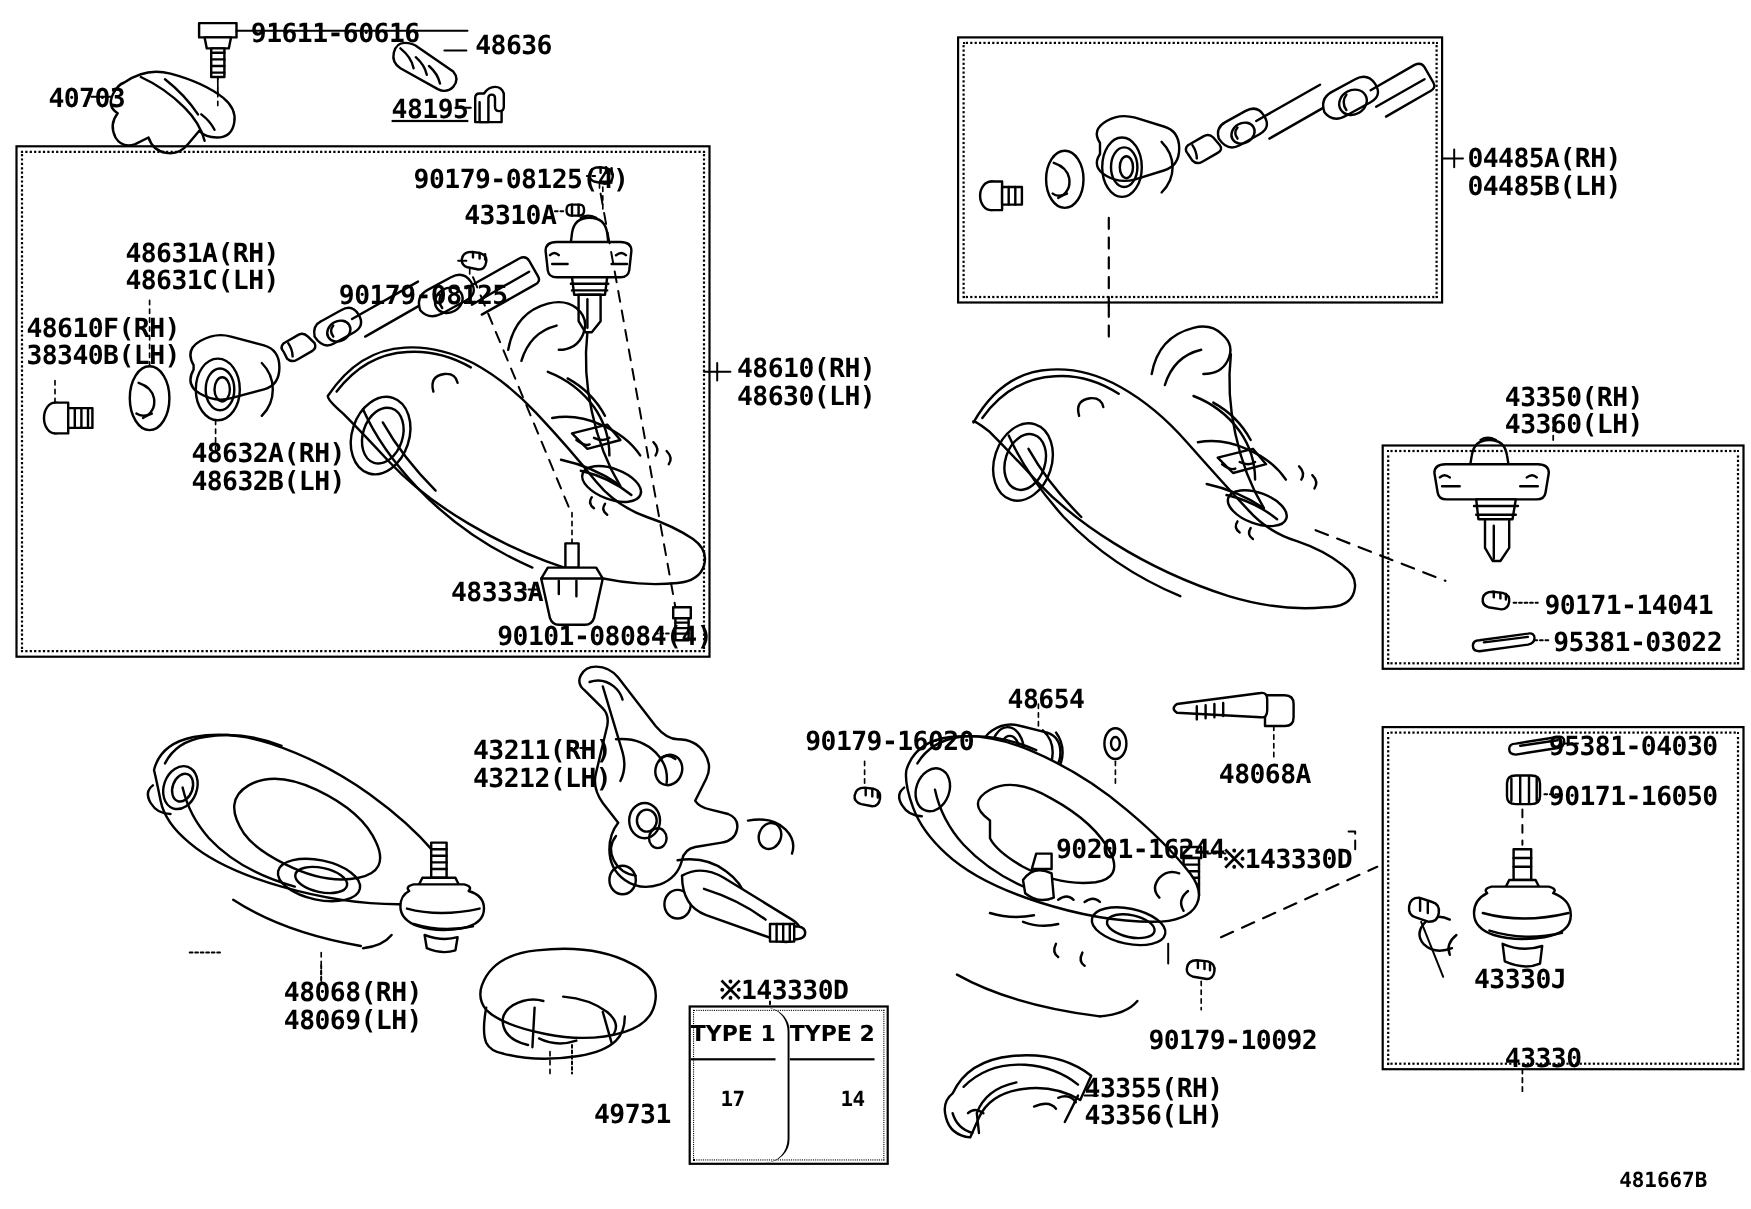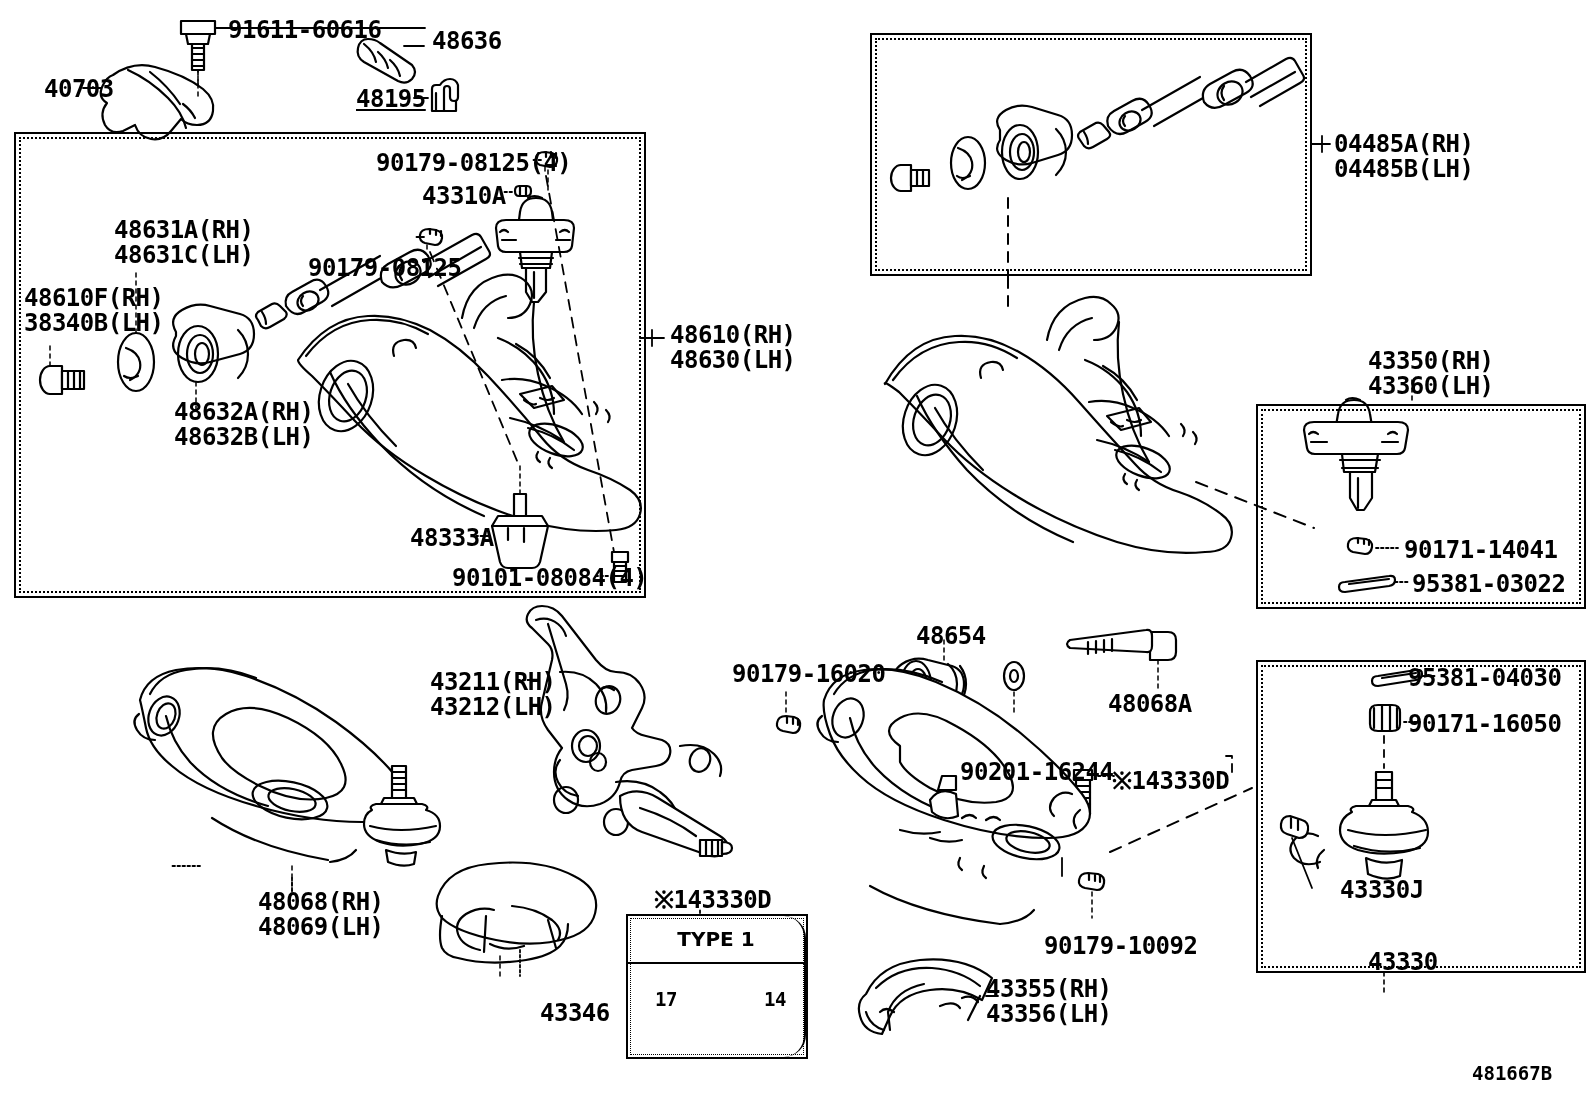--- a/index.html
+++ b/index.html
@@ -9,21 +9,21 @@
   .lbl{position:absolute;color:#000;font-weight:bold;white-space:pre;
        font-family:"DejaVu Sans Mono","Liberation Mono",monospace;
        font-size:24px;letter-spacing:-0.5px;line-height:25px;}
   .lbl.two{line-height:26px;}
   .box{position:absolute;border:2px solid #000;box-sizing:border-box;}
   .box::after{content:"";position:absolute;inset:3px;border:2px dotted #000;pointer-events:none;}
   svg{position:absolute;top:0;left:0;overflow:visible;}
   .tbl{position:absolute;border:2px solid #000;box-sizing:border-box;background:#fff;}
   .tbl::after{content:"";position:absolute;inset:2px;border:1px dotted #000;pointer-events:none;}
   .tbl-inner{position:absolute;inset:0;display:flex;}
-  .tcol{flex:1;display:flex;flex-direction:column;border-radius:22px;}
+  .tcol{flex:1;display:flex;flex-direction:row;border-radius:22px;}
   .tcol:first-child{border-right:2px solid #000;}
   .thead{height:46px;display:flex;align-items:center;justify-content:center;
          border-bottom:2px solid #000;font-weight:bold;font-size:20px;
          font-family:"DejaVu Sans","Liberation Sans",sans-serif;}
   .tcell{flex:1;position:relative;}
   .refcode{position:absolute;font-weight:bold;font-size:19px;
            font-family:"DejaVu Sans Mono","Liberation Mono",monospace;}
 </style>
 </head>
 <body>
@@ -453,20 +453,24 @@
   <div class="box" style="left:870px;top:33px;width:442px;height:243px;"></div>
   <div class="box" style="left:1256px;top:404px;width:330px;height:205px;"></div>
   <div class="box" style="left:1256px;top:660px;width:330px;height:313px;"></div>
 
   <div class="tbl" style="left:626px;top:914px;width:182px;height:145px;">
     <div class="tbl-inner">
       <div class="tcol">
         <div class="thead">TYPE 1</div>
         <div class="tcell"></div>
       </div>
+      <div class="tcol">
+        <div class="thead">TYPE 2</div>
+        <div class="tcell"></div>
+      </div>
     </div>
   </div>
   <div class="lbl" style="left:655px;top:987px;font-size:19px;">17</div>
   <div class="lbl" style="left:764px;top:987px;font-size:19px;">14</div>
   <div class="lbl" style="left:654px;top:888px;">※143330D</div>
 
   <div class="lbl" style="left:228px;top:18px;">91611-60616</div>
   <div class="lbl" style="left:432px;top:29px;">48636</div>
   <div class="lbl" style="left:44px;top:77px;">40703</div>
   <div class="lbl" style="left:356px;top:87px;text-decoration:underline;">48195</div>
@@ -503,21 +507,21 @@
   <div class="lbl" style="left:1408px;top:712px;">90171-16050</div>
   <div class="lbl" style="left:1340px;top:878px;">43330J</div>
   <div class="lbl" style="left:1368px;top:950px;">43330</div>
 
   <div class="lbl two" style="left:258px;top:889px;">48068(RH)</div>
   <div class="lbl two" style="left:258px;top:914px;">48069(LH)</div>
 
   <div class="lbl two" style="left:430px;top:669px;">43211(RH)</div>
   <div class="lbl two" style="left:430px;top:694px;">43212(LH)</div>
 
-  <div class="lbl" style="left:540px;top:1001px;">43346</div>
+  <div class="lbl" style="left:540px;top:1001px;">49731</div>
 
   <div class="lbl" style="left:732px;top:662px;">90179-16020</div>
   <div class="lbl" style="left:916px;top:624px;">48654</div>
   <div class="lbl" style="left:960px;top:718px;margin-top:42px;">90201-16244</div>
   <div class="lbl" style="left:1108px;top:692px;">48068A</div>
   <div class="lbl" style="left:1112px;top:769px;">※143330D</div>
   <div class="lbl" style="left:1044px;top:934px;">90179-10092</div>
 
   <div class="lbl two" style="left:986px;top:976px;">43355(RH)</div>
   <div class="lbl two" style="left:986px;top:1001px;">43356(LH)</div>

